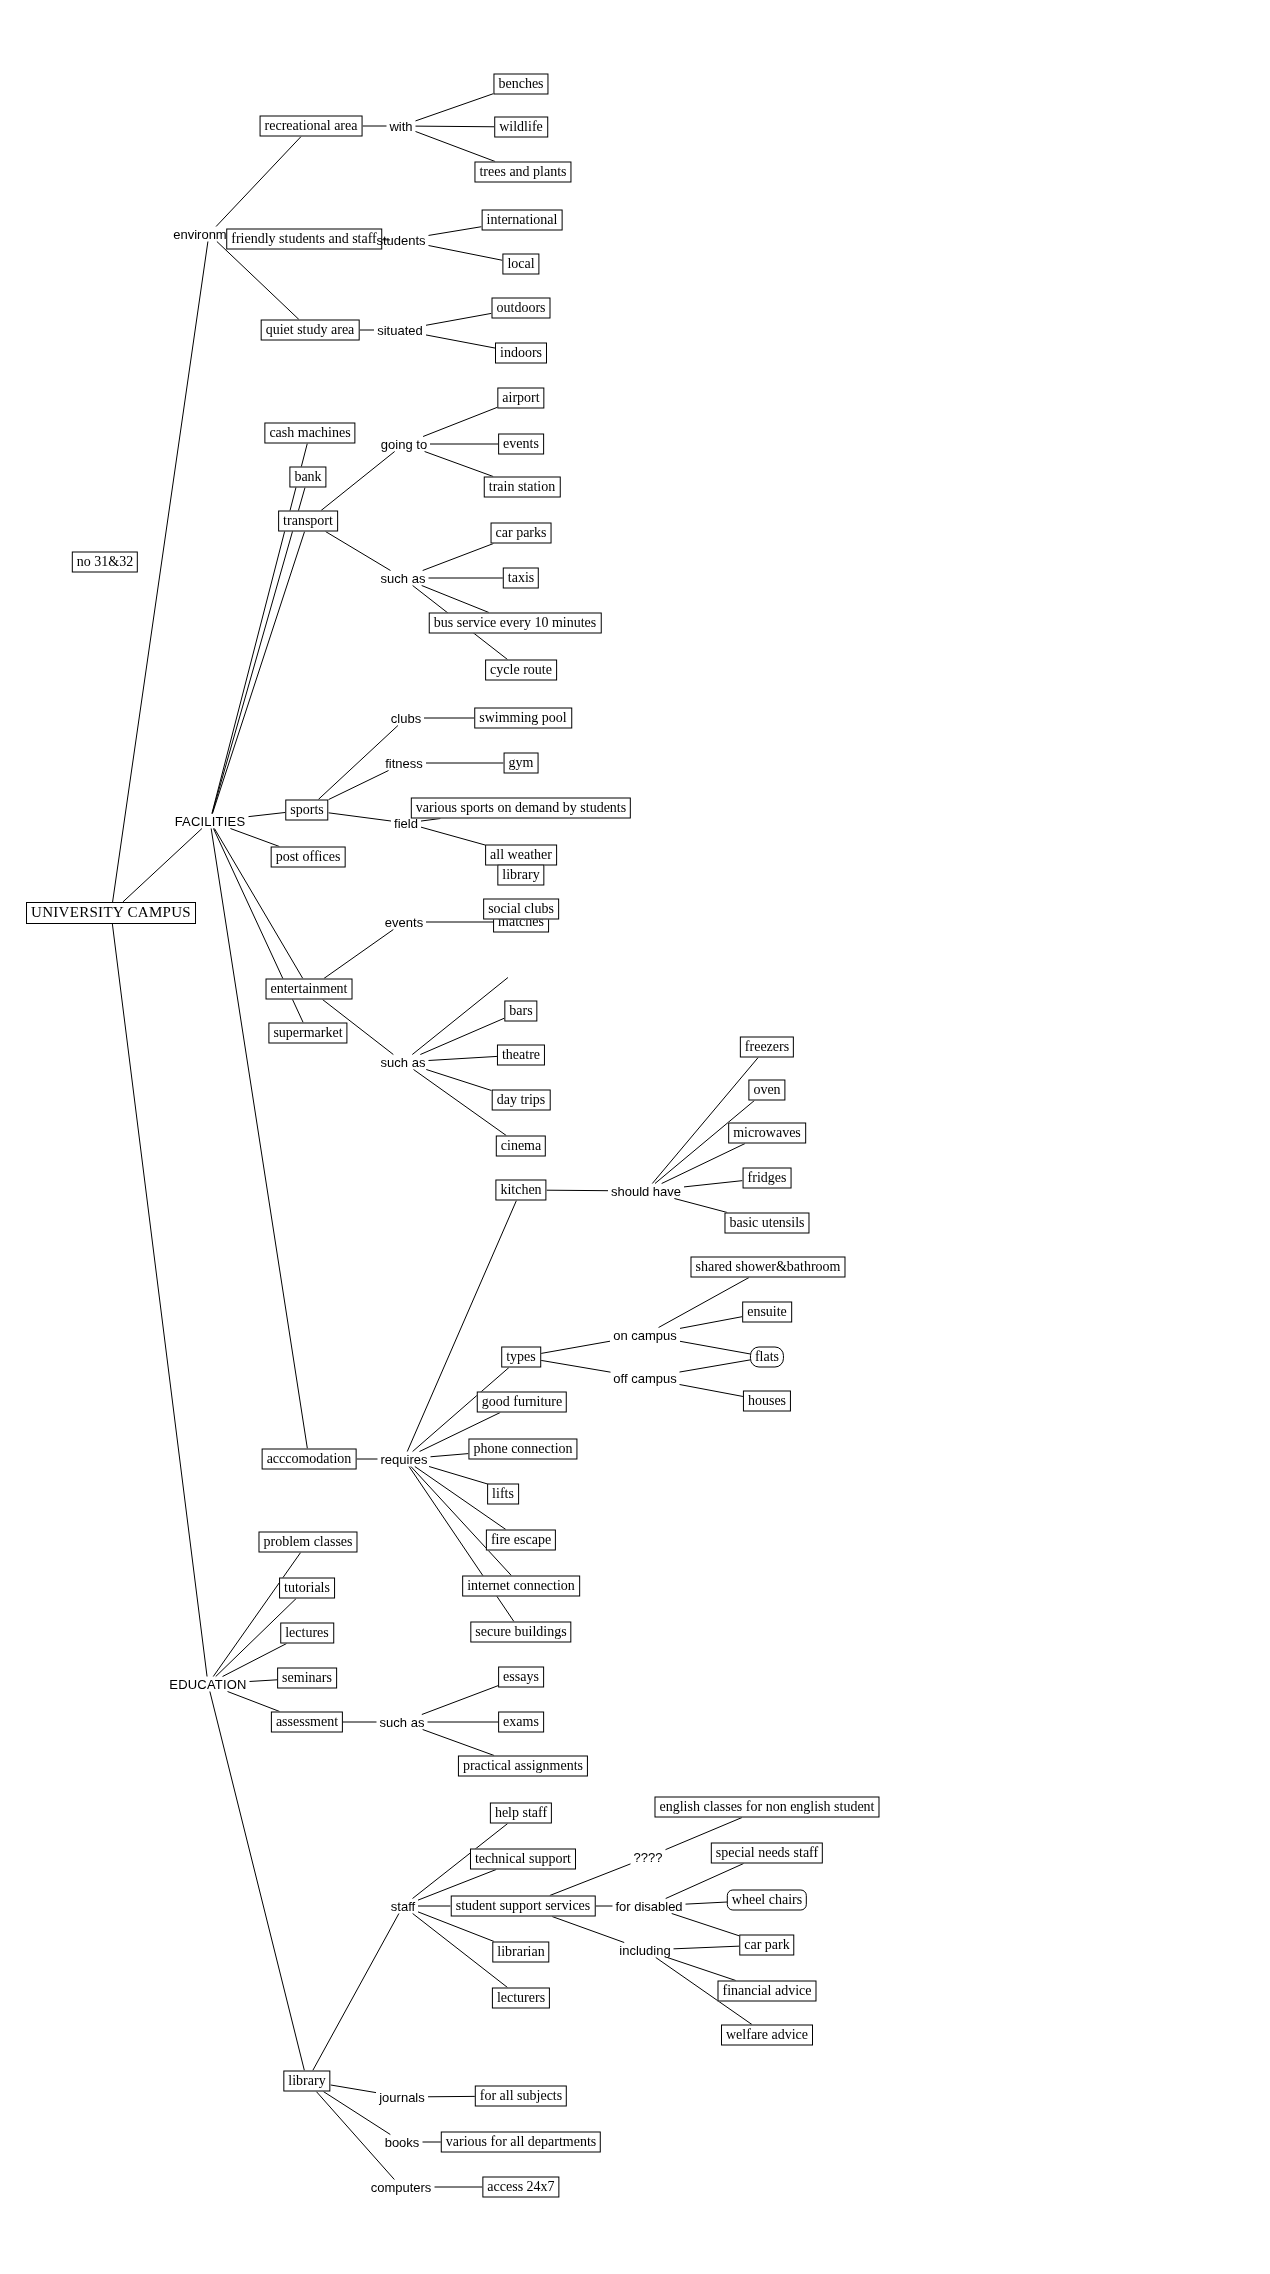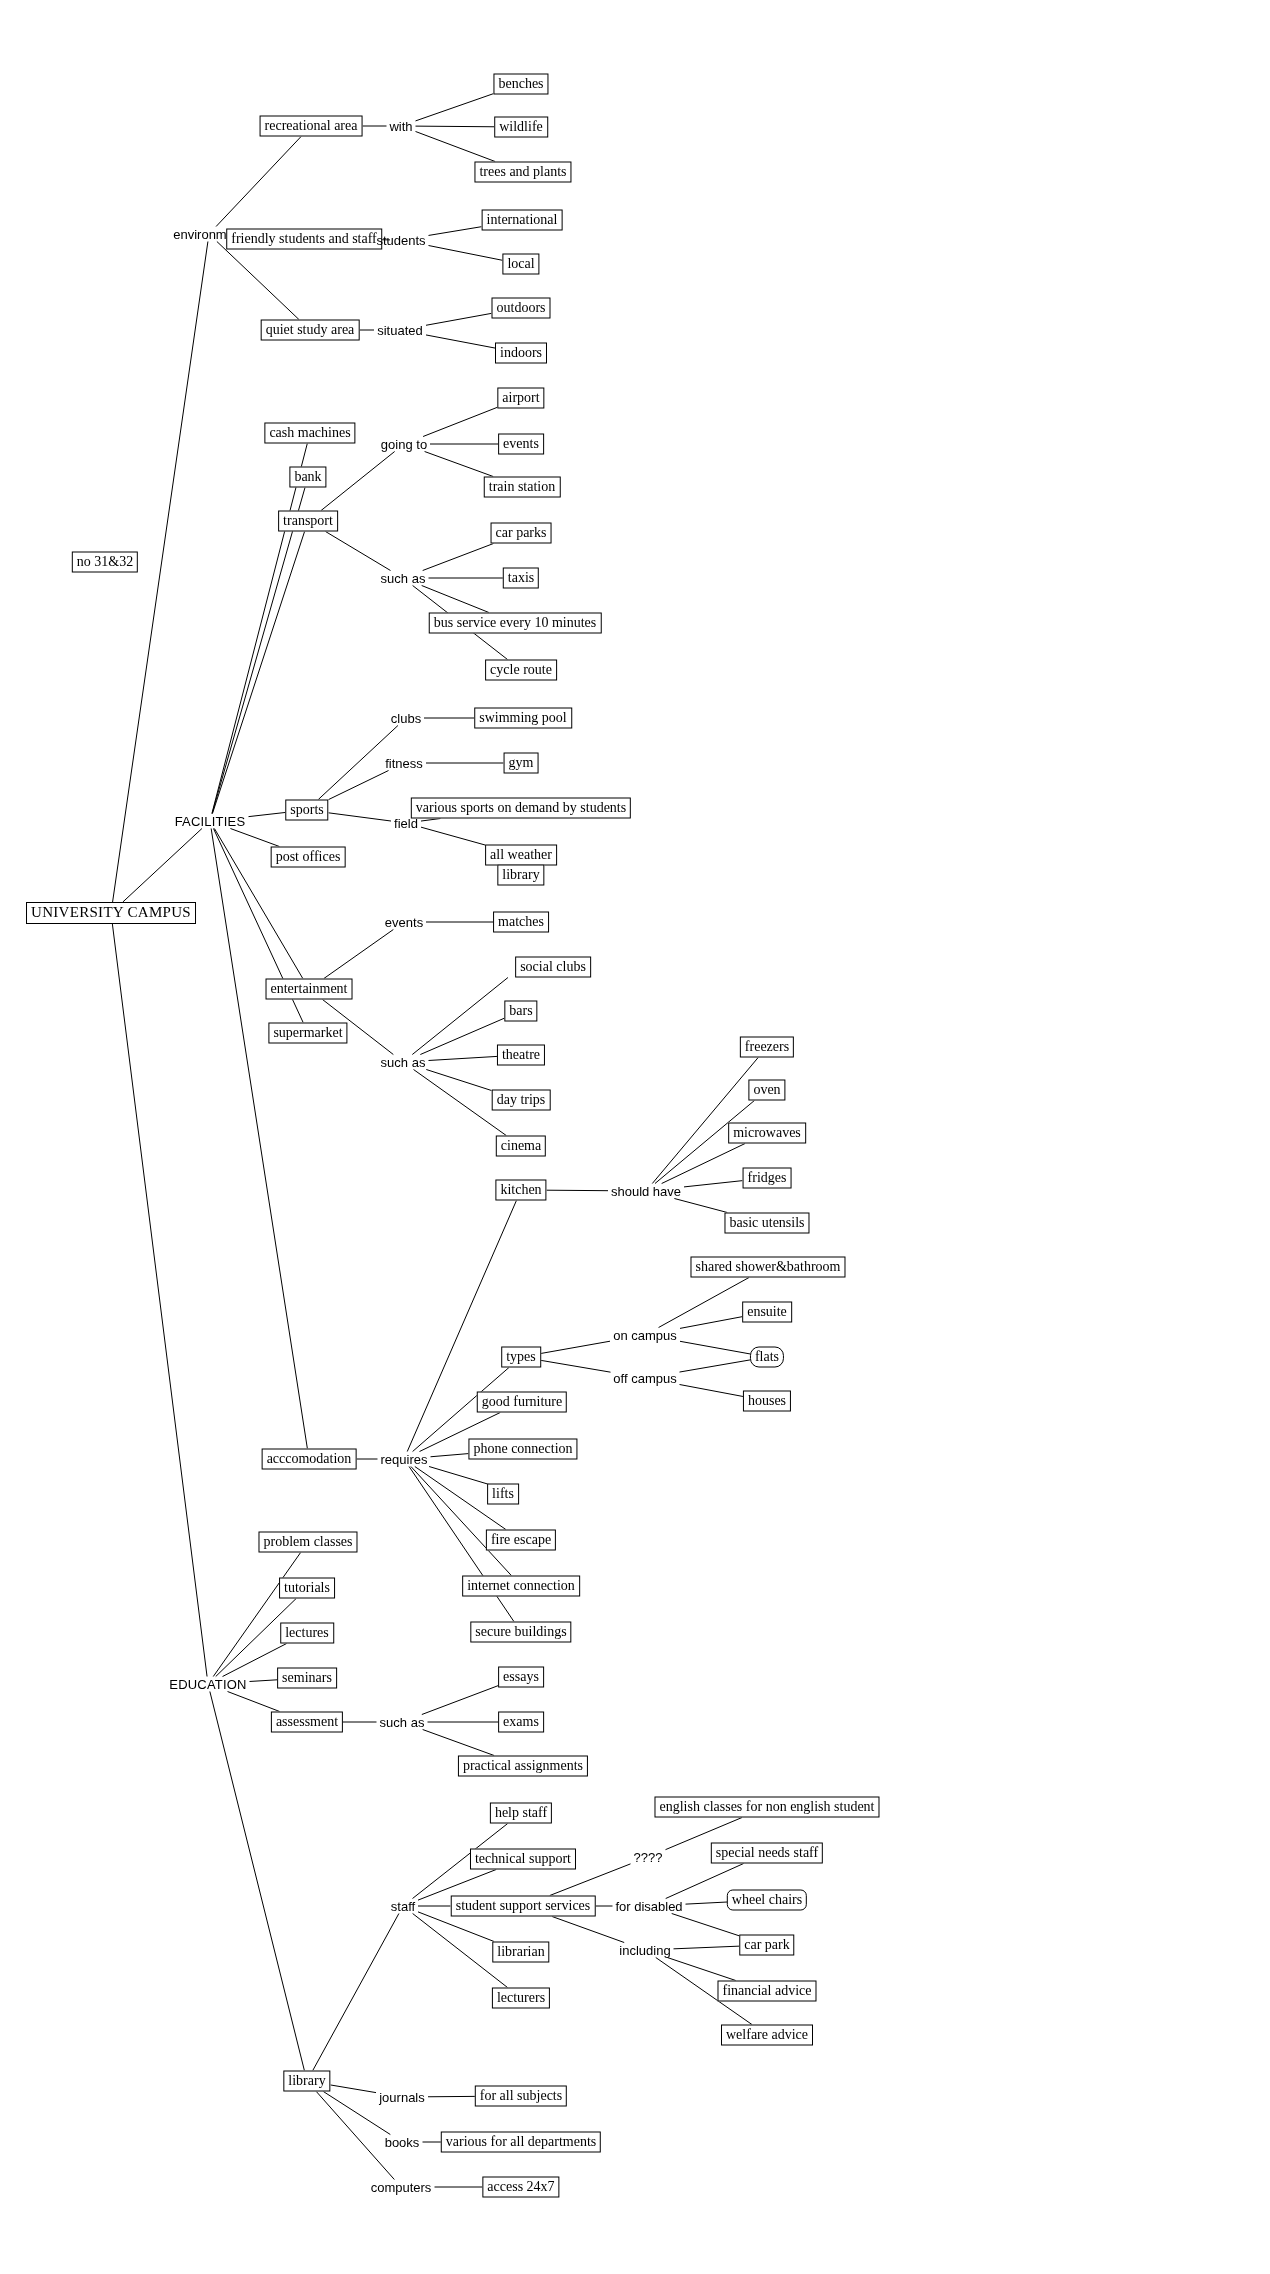--- a/index.html
+++ b/index.html
@@ -207,21 +207,21 @@
       <div class="node boxed" style="left: 521px; top: 763px;">gym</div>
       <div class="node plain" style="left: 406px; top: 823px;">field</div>
       <div class="node boxed" style="left: 521px; top: 808px;">various sports on demand by students</div>
       <div class="node boxed" style="left: 521px; top: 855px;">all weather</div>
       <div class="node boxed" style="left: 521px; top: 875px;">library</div>
       <div class="node boxed" style="left: 308px; top: 857px;">post offices</div>
       <div class="node boxed" style="left: 309px; top: 989px;">entertainment</div>
       <div class="node plain" style="left: 404px; top: 922px;">events</div>
       <div class="node boxed" style="left: 521px; top: 922px;">matches</div>
       <div class="node plain" style="left: 403px; top: 1062px;">such as</div>
-      <div class="node boxed" style="left: 521px; top: 967px; margin-left: 32px;">social clubs</div>
+      <div class="node boxed" style="left: 521px; top: 909px;">social clubs</div>
       <div class="node boxed" style="left: 521px; top: 1011px;">bars</div>
       <div class="node boxed" style="left: 521px; top: 1055px;">theatre</div>
       <div class="node boxed" style="left: 521px; top: 1100px;">day trips</div>
       <div class="node boxed" style="left: 521px; top: 1146px;">cinema</div>
       <div class="node boxed" style="left: 308px; top: 1033px;">supermarket</div>
       <div class="node boxed" style="left: 521px; top: 1190px;">kitchen</div>
       <div class="node plain" style="left: 646px; top: 1191px;">should have</div>
       <div class="node boxed" style="left: 767px; top: 1047px;">freezers</div>
       <div class="node boxed" style="left: 767px; top: 1090px;">oven</div>
       <div class="node boxed" style="left: 767px; top: 1133px;">microwaves</div>

